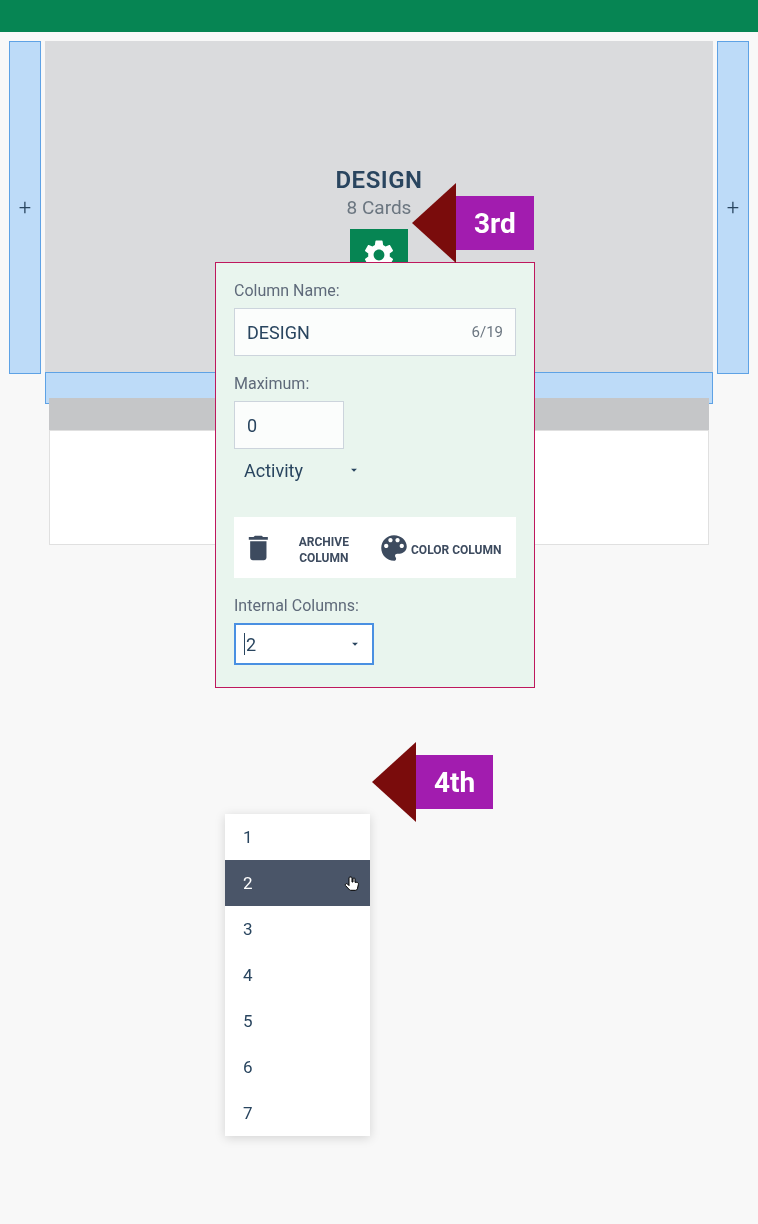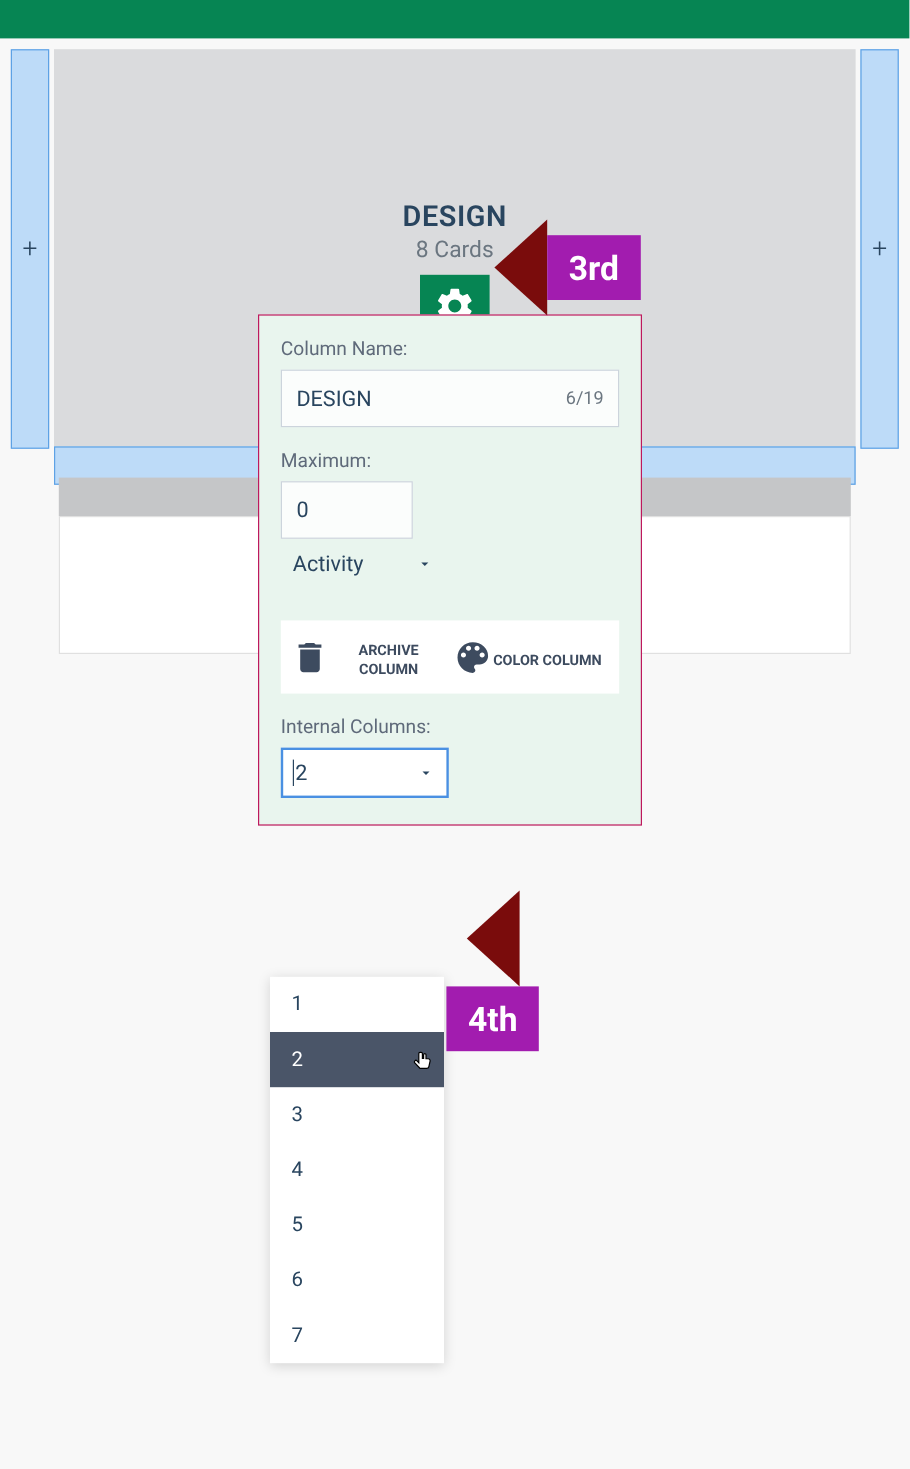--- a/index.html
+++ b/index.html
@@ -144,21 +144,21 @@
   <div class="dd-item">7</div>
 </div>
 
 <div class="arrow" style="left:412px; top:183px;">
   <div class="arrow-head"></div>
   <div class="arrow-body">
       <span class="arrow-text">3rd</span>
     </div>
 </div>
 
-<div class="arrow" style="left:372px; top:742px;flex-direction:column;">
+<div class="arrow" style="left:372px; top:742px;">
   <div class="arrow-head"></div>
   <div class="arrow-body">
       <span class="arrow-text">4th</span>
     </div>
 </div>
 
 <svg class="hand-cursor" viewBox="0 0 24 24">
   <path fill="#fff" stroke="#000" stroke-width="1" d="M10 2c-.6 0-1 .4-1 1v7.6L7.5 9c-.5-.5-1.3-.5-1.8 0s-.5 1.3 0 1.8l4 4.2c.2.2.5.3.8.3h5c.9 0 1.7-.6 1.9-1.5l1-4.5c.2-1-.5-2-1.5-2H15V4c0-.6-.4-1-1-1s-1 .4-1 1v3h-1V3c0-.6-.4-1-1-1z"></path>
 </svg>
 

